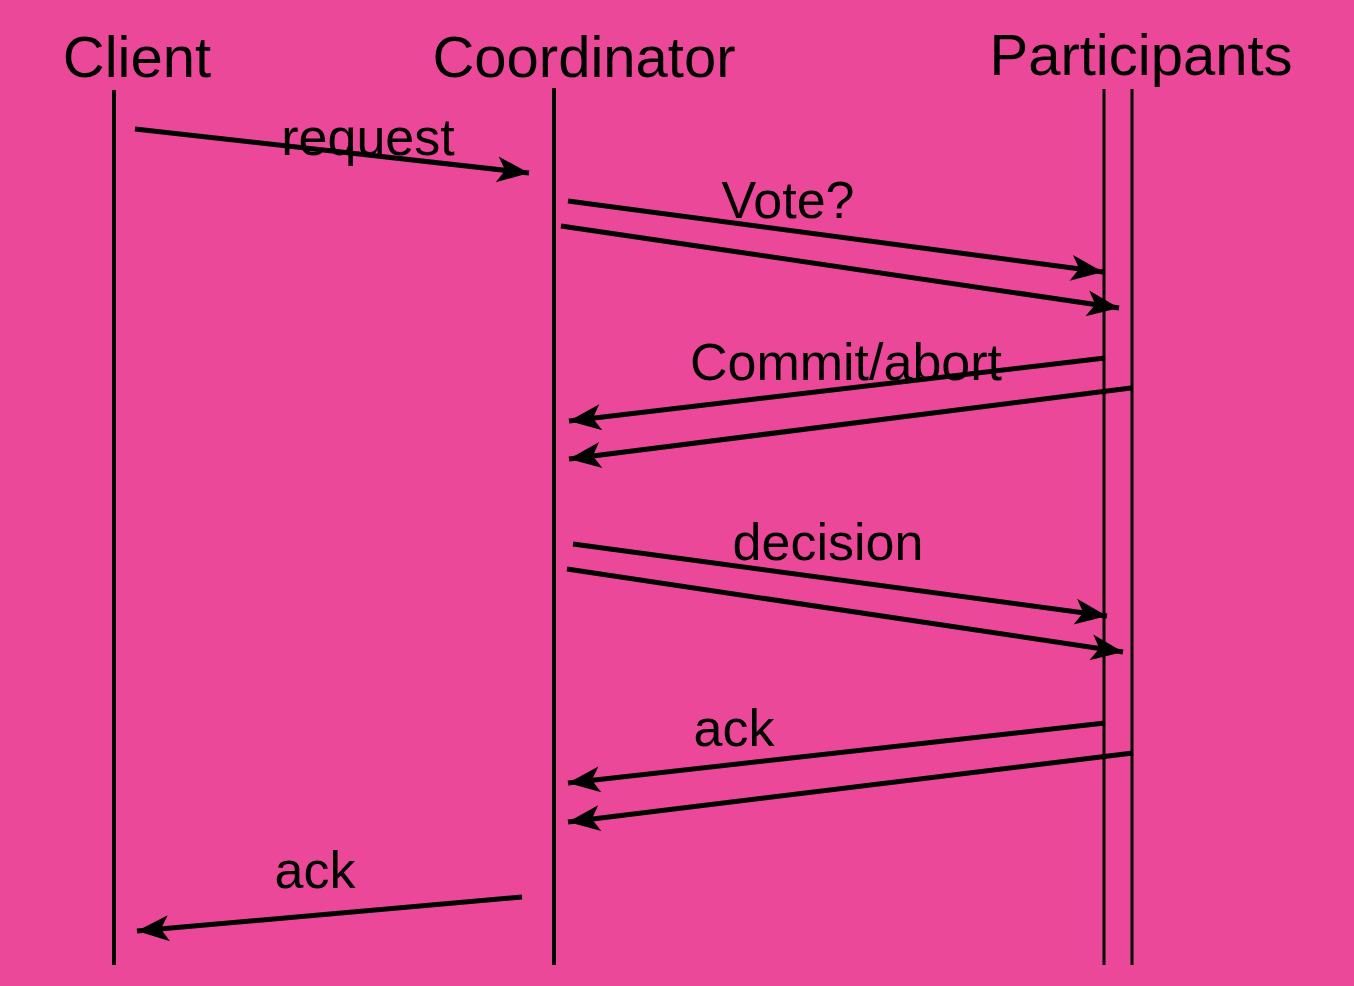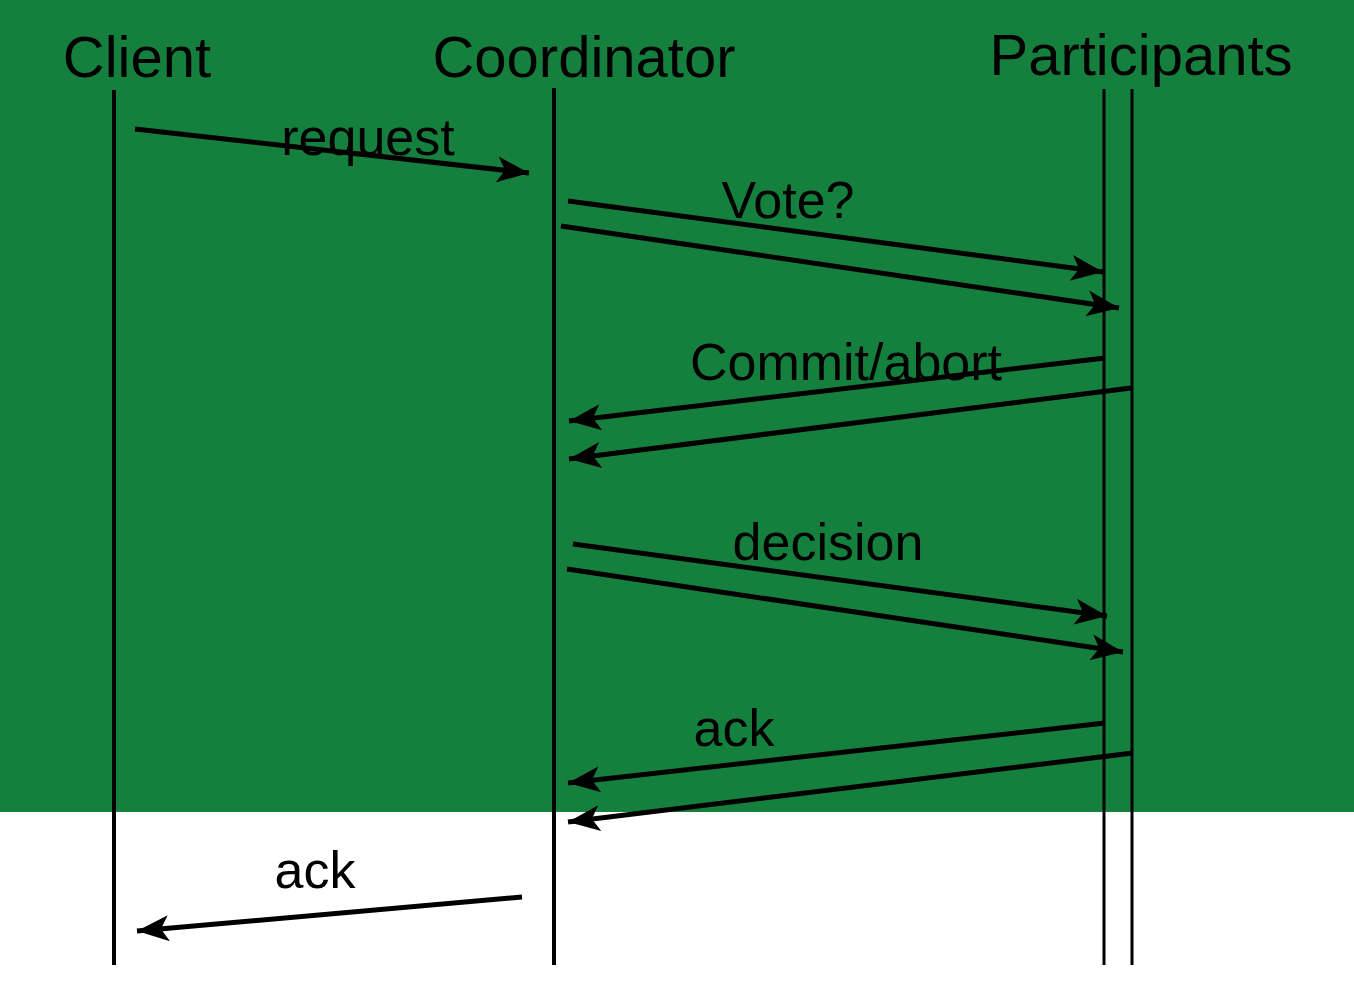--- a/index.html
+++ b/index.html
@@ -6,22 +6,22 @@
     margin: 0;
     padding: 0;
     background: #ffffff;
     width: 1354px;
     height: 986px;
     overflow: hidden;
   }
   .diagram-wrap {
     position: relative;
     width: 1354px;
-    height: 812px;
-    background: #15803d;
+    height: 986px;
+    background: #ec4899;
   }
   svg {
     display: block;
   }
   text.actor-label {
     font-family: "Liberation Sans", "DejaVu Sans", sans-serif;
     font-size: 58px;
     fill: #000000;
   }
   text.msg-label {

